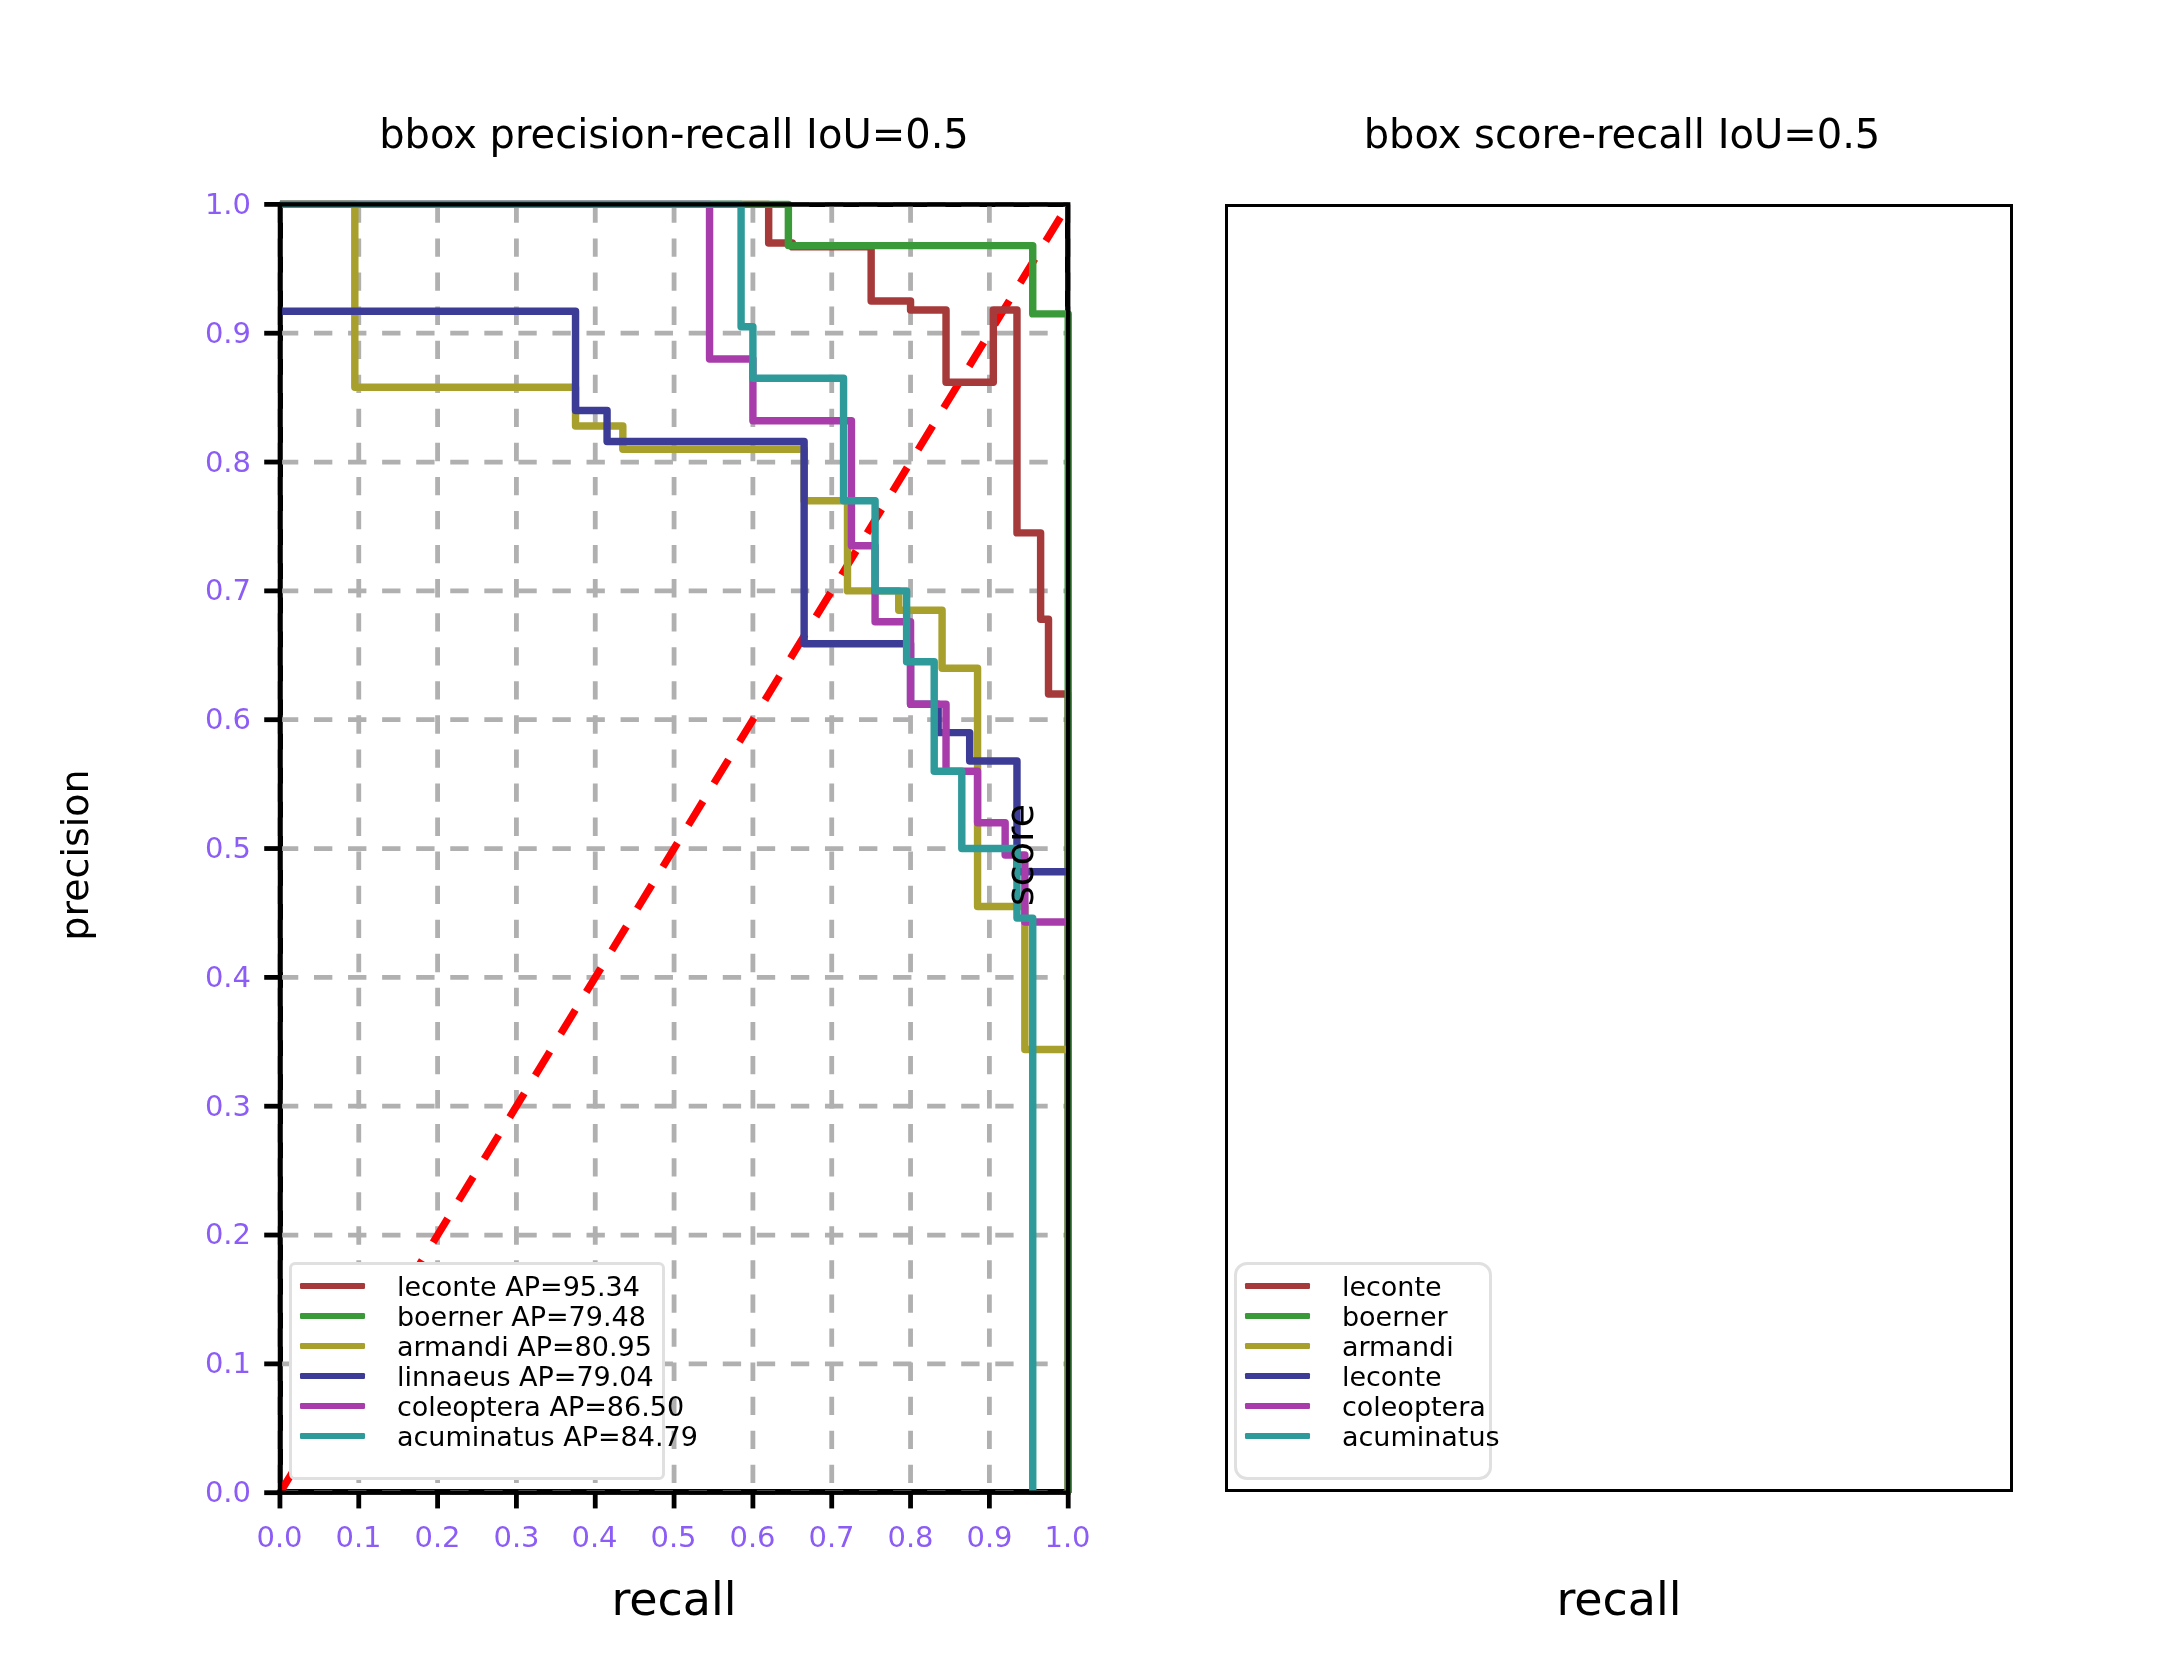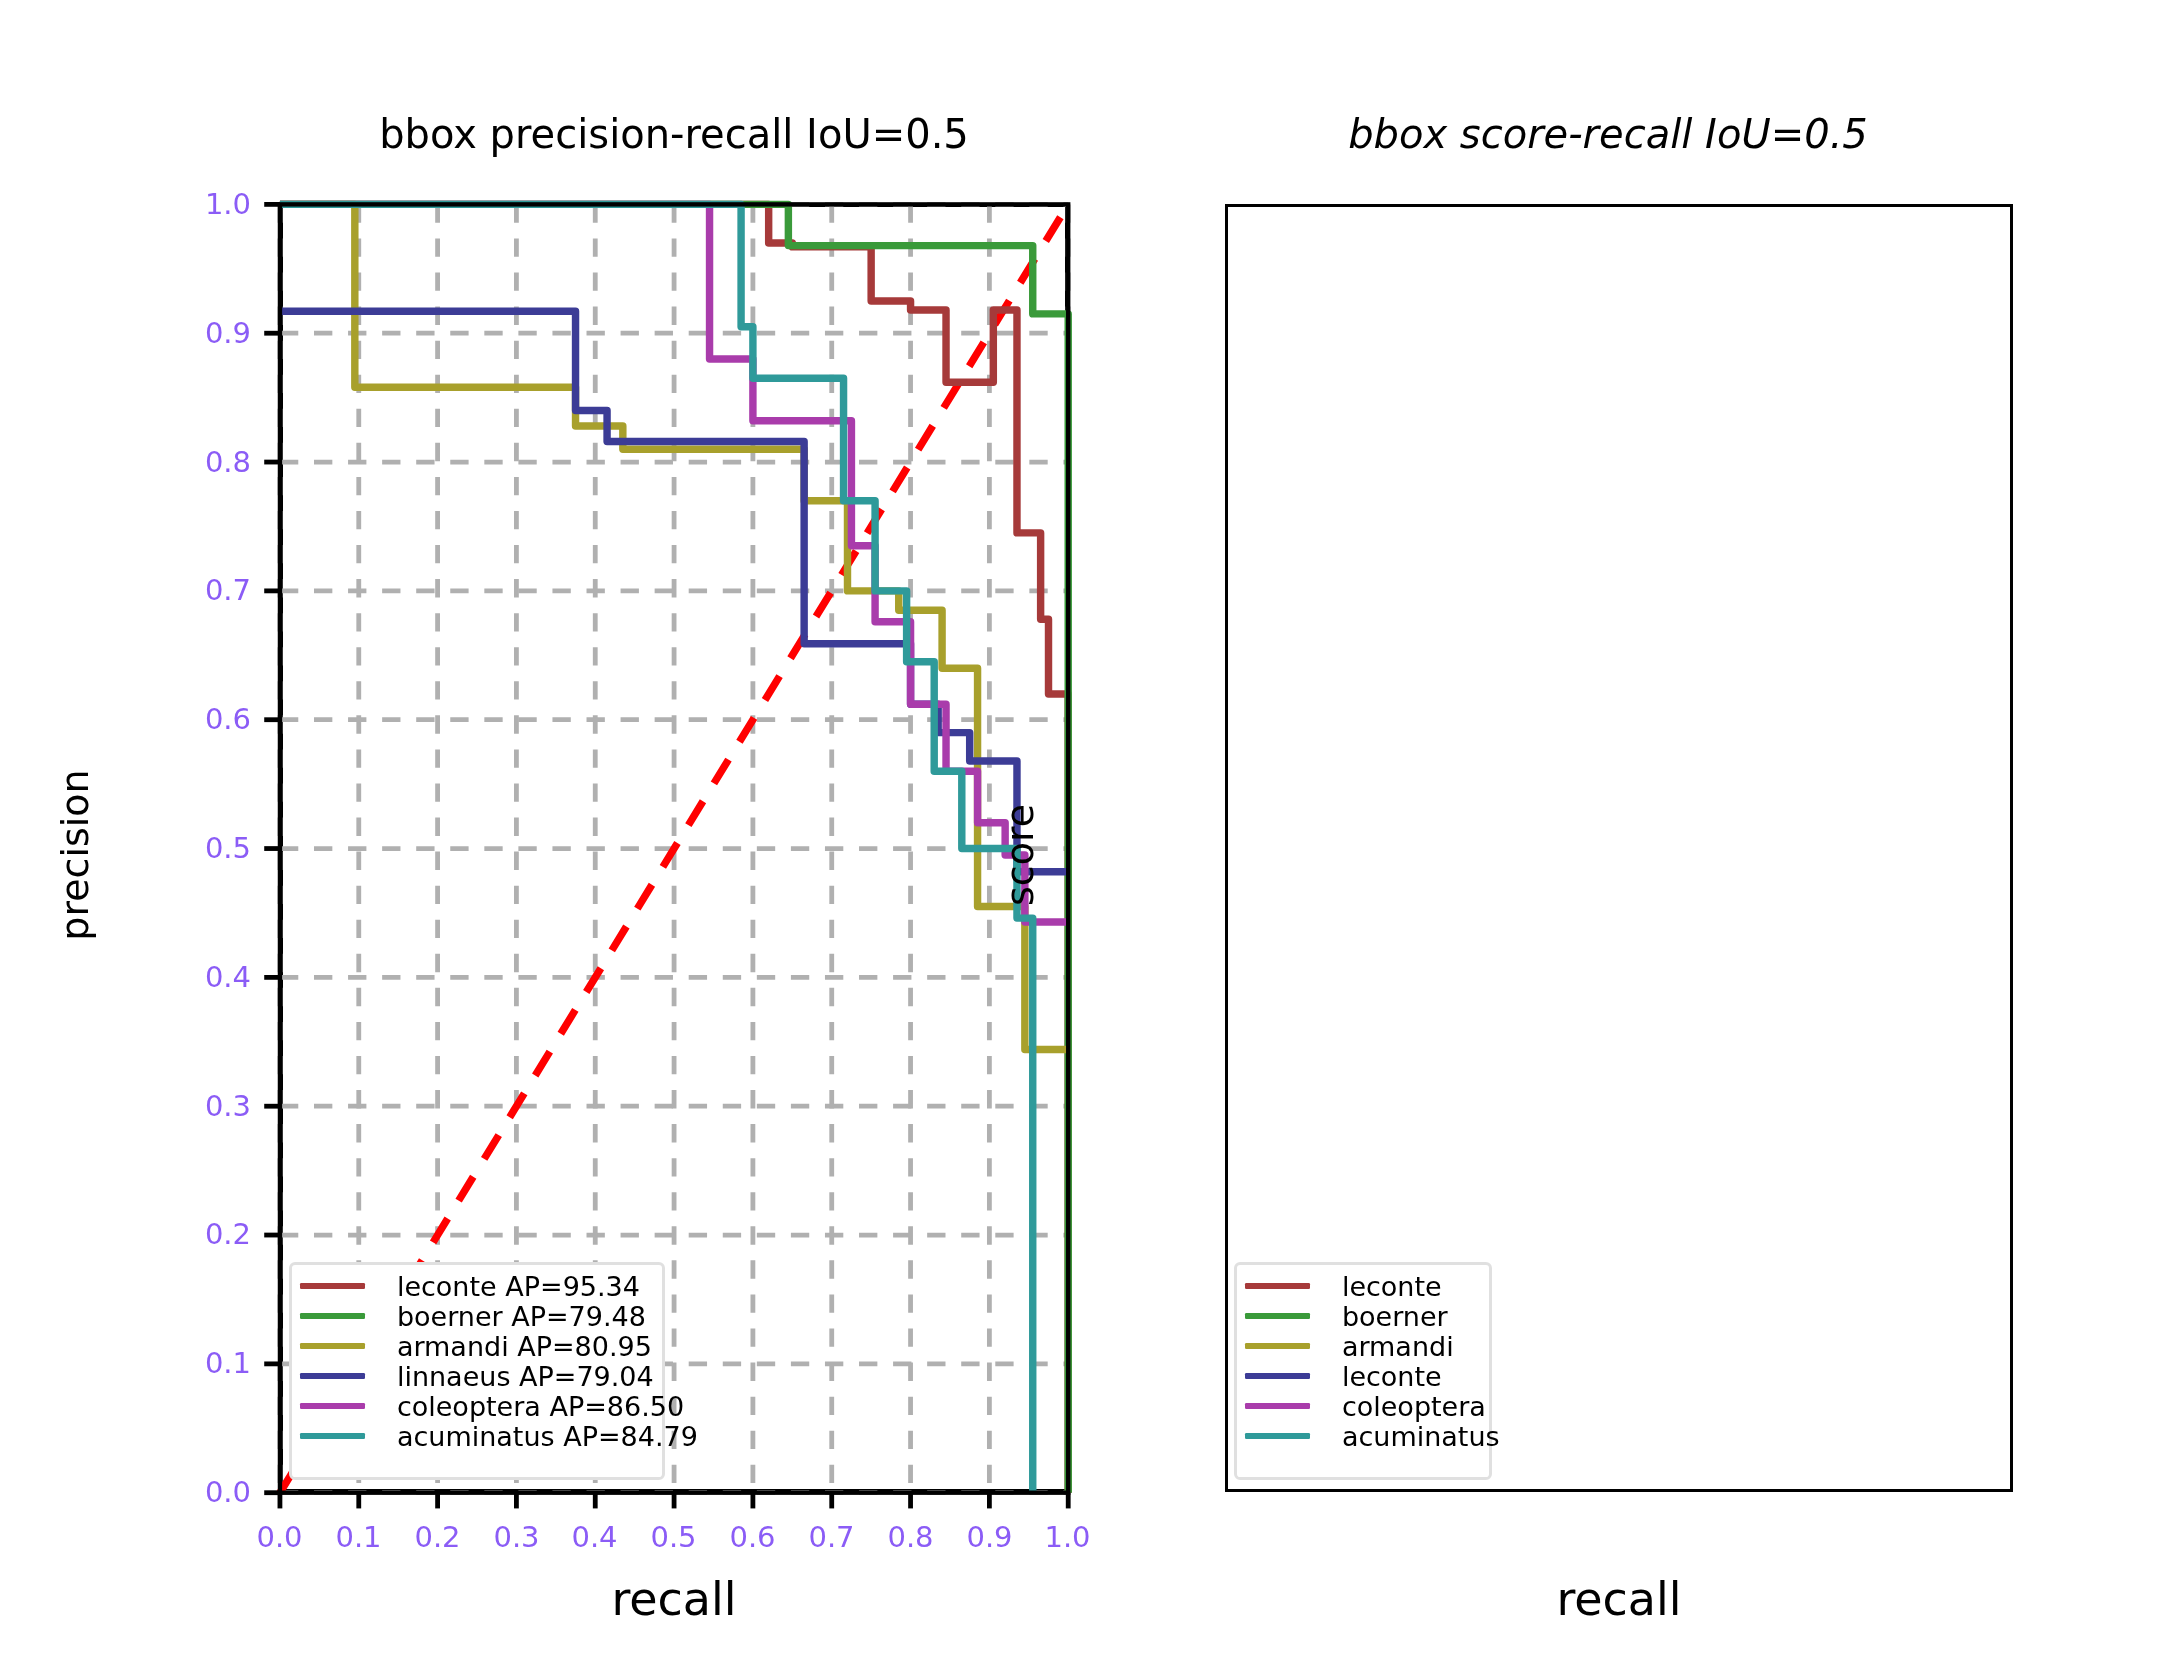--- a/index.html
+++ b/index.html
@@ -147,21 +147,21 @@
       <div class="ticklbl y" style="left: 164px; top: 831px; width: 87px;">0.5</div>
       <div class="ticklbl y" style="left: 164px; top: 702px; width: 87px;">0.6</div>
       <div class="ticklbl y" style="left: 164px; top: 573px; width: 87px;">0.7</div>
       <div class="ticklbl y" style="left: 164px; top: 445px; width: 87px;">0.8</div>
       <div class="ticklbl y" style="left: 164px; top: 316px; width: 87px;">0.9</div>
       <div class="ticklbl y" style="left: 164px; top: 187px; width: 87px;">1.0</div>
     </div>
 
   <div class="panel" style="left:1118px;top:0;width:1118px;height:1677px;">
 
-    <div class="plot-title" style="left:96px;top:111px;width:788px;font-style:italic;">bbox score-recall IoU=0.5</div>
+    <div class="plot-title" style="left:110px;top:111px;width:788px;">bbox score-recall IoU=0.5</div>
 
     <div class="axes-frame" style="left:107px;top:204px;width:788px;height:1288px;"></div>
 
     <svg class="svg-holder" id="svg-right" width="1118" height="1677" viewBox="0 0 2560 3840">
         <g>
           <line x1="2805" y1="468" x2="2805" y2="3418" stroke="#b0b0b0" stroke-width="11" stroke-dasharray="42 36"></line>
           <line x1="2805" y1="3418" x2="4610" y2="3418" stroke="#b0b0b0" stroke-width="11" stroke-dasharray="42 36"></line>
           <line x1="2985.5" y1="468" x2="2985.5" y2="3418" stroke="#b0b0b0" stroke-width="11" stroke-dasharray="42 36"></line>
           <line x1="2805" y1="3123" x2="4610" y2="3123" stroke="#b0b0b0" stroke-width="11" stroke-dasharray="42 36"></line>
           <line x1="3166" y1="468" x2="3166" y2="3418" stroke="#b0b0b0" stroke-width="11" stroke-dasharray="42 36"></line>
@@ -211,21 +211,21 @@
         <line x1="2769" y1="1353" x2="2805" y2="1353" stroke="#000" stroke-width="11"></line>
         <line x1="2769" y1="1058" x2="2805" y2="1058" stroke="#000" stroke-width="11"></line>
         <line x1="2769" y1="763" x2="2805" y2="763" stroke="#000" stroke-width="11"></line>
         <line x1="2769" y1="468" x2="2805" y2="468" stroke="#000" stroke-width="11"></line>
       </svg>
 
     <div class="ylabel" style="left:-221px;top:833px;width:245px;text-align:center;transform:rotate(-90deg);">score</div>
 
     <div class="xlabel" style="left:107px;top:1572px;width:788px;">recall</div>
 
-    <div class="legend-box" style="left:116px;top:1262px;width:258px;height:218px;">
+    <div class="legend-box" style="left:116px;top:1262px;width:258px;height:218px;border-radius:13px;">
       <div class="legend-row">
         <span class="legend-swatch" style="background:#a63a3a;"></span>
         <span class="legend-text">leconte</span>
       </div>
       <div class="legend-row">
         <span class="legend-swatch" style="background:#3a9a3a;"></span>
         <span class="legend-text">boerner</span>
       </div>
       <div class="legend-row">
         <span class="legend-swatch" style="background:#a8a02c;"></span>

